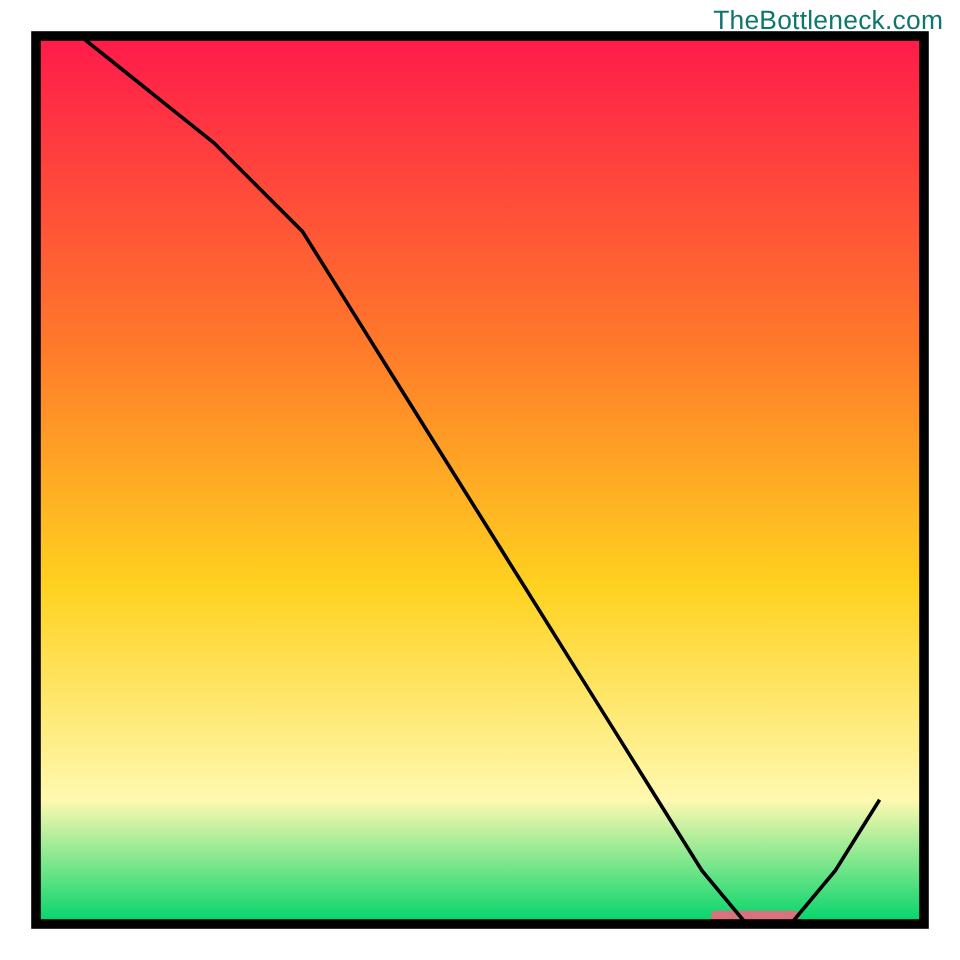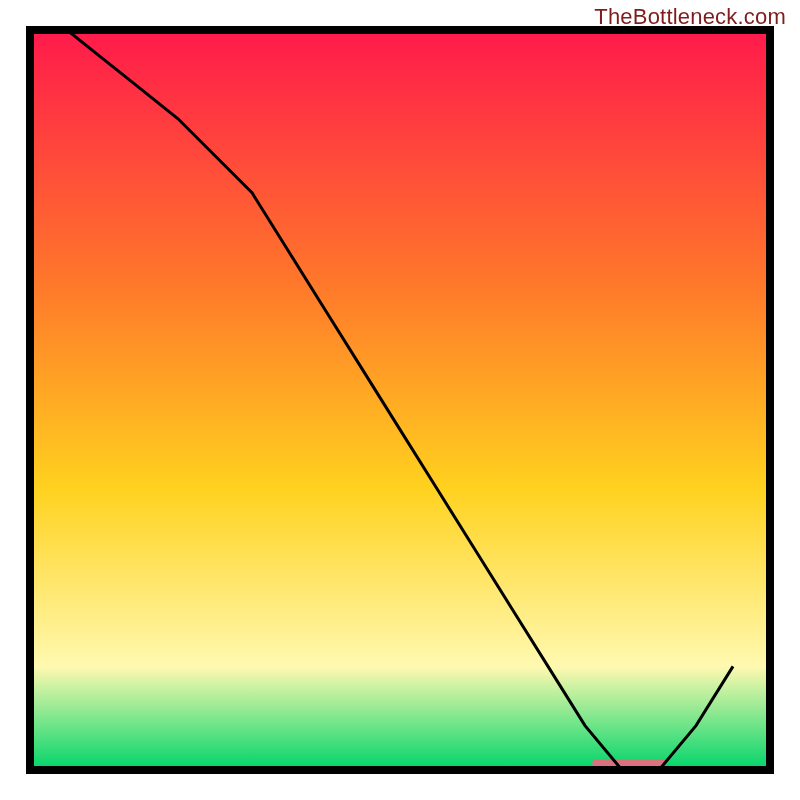--- a/index.html
+++ b/index.html
@@ -13,21 +13,21 @@
   .container {
     position: relative;
     width: 800px;
     height: 800px;
   }
   .watermark {
     position: absolute;
     top: 4px;
     right: 14px;
     font-size: 22px;
-    color: #7f1d1d;
+    color: #0f766e;
     letter-spacing: 0.2px;
     font-weight: 500;
     text-align: right;
   }
   svg.chart {
     position: absolute;
     left: 0;
     top: 0;
   }
 </style>

